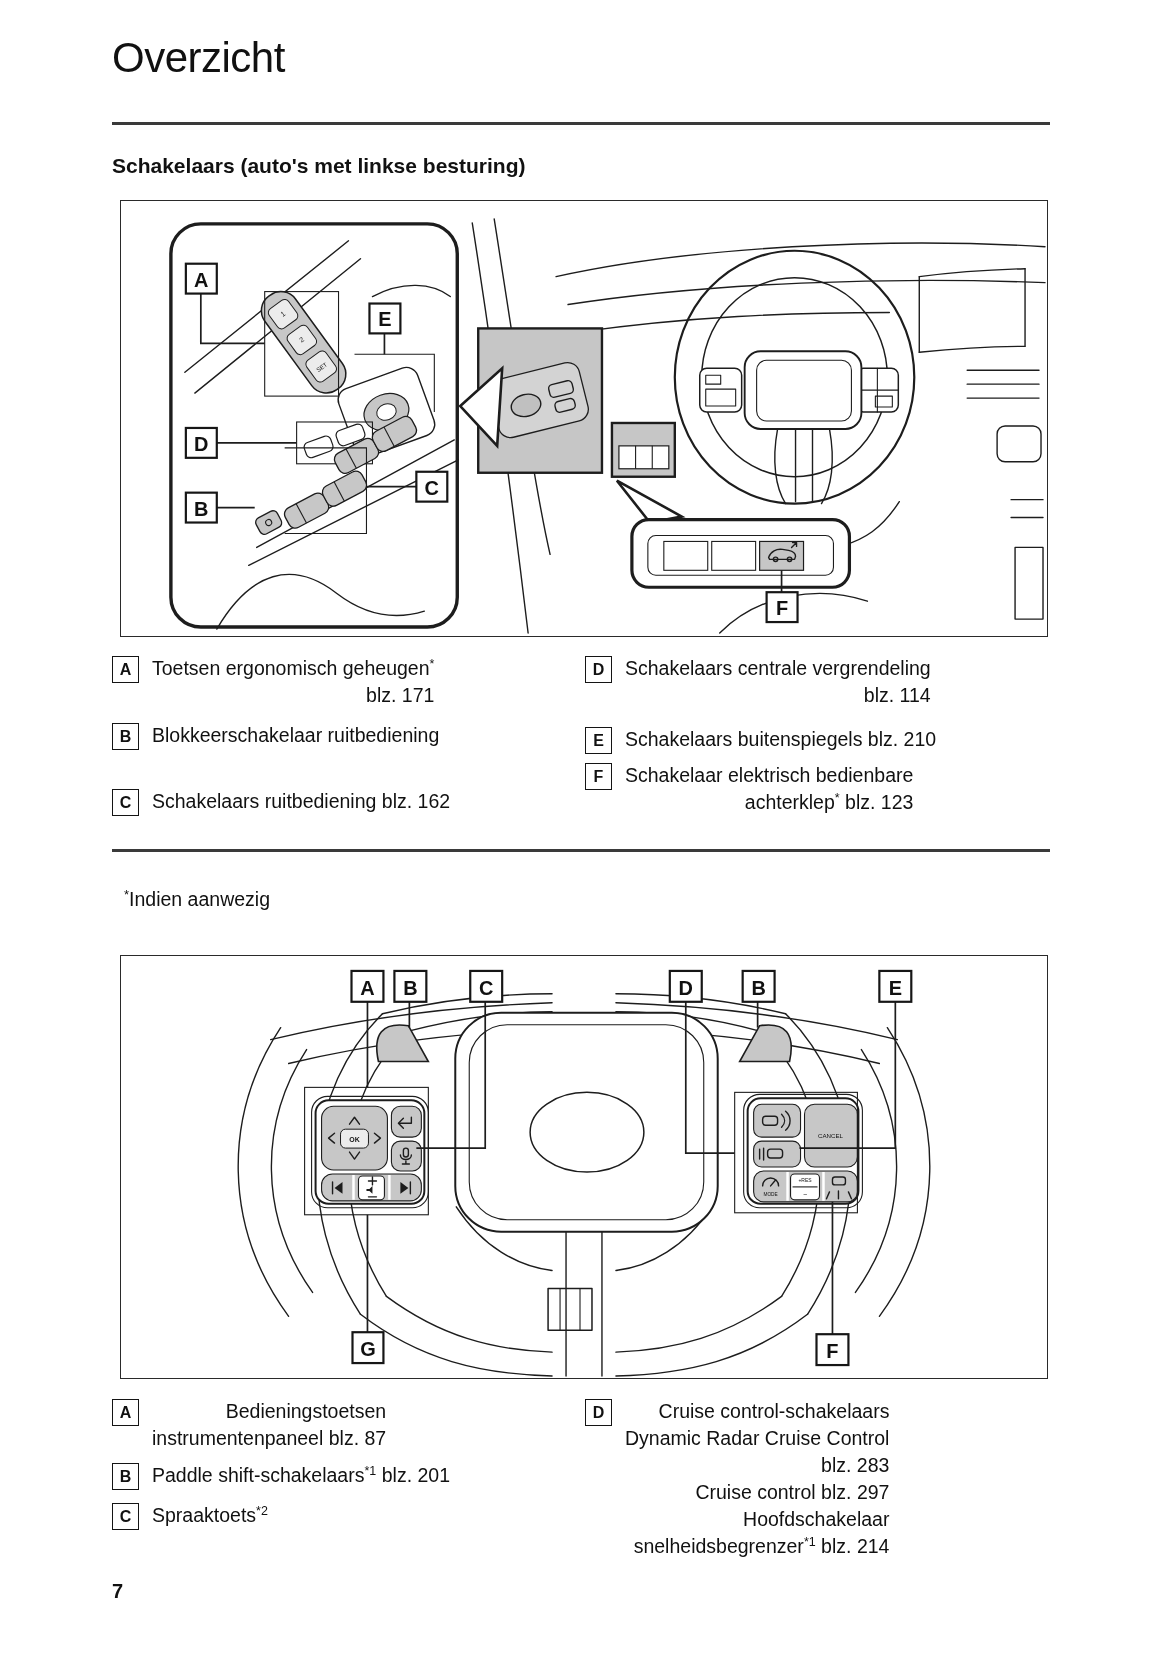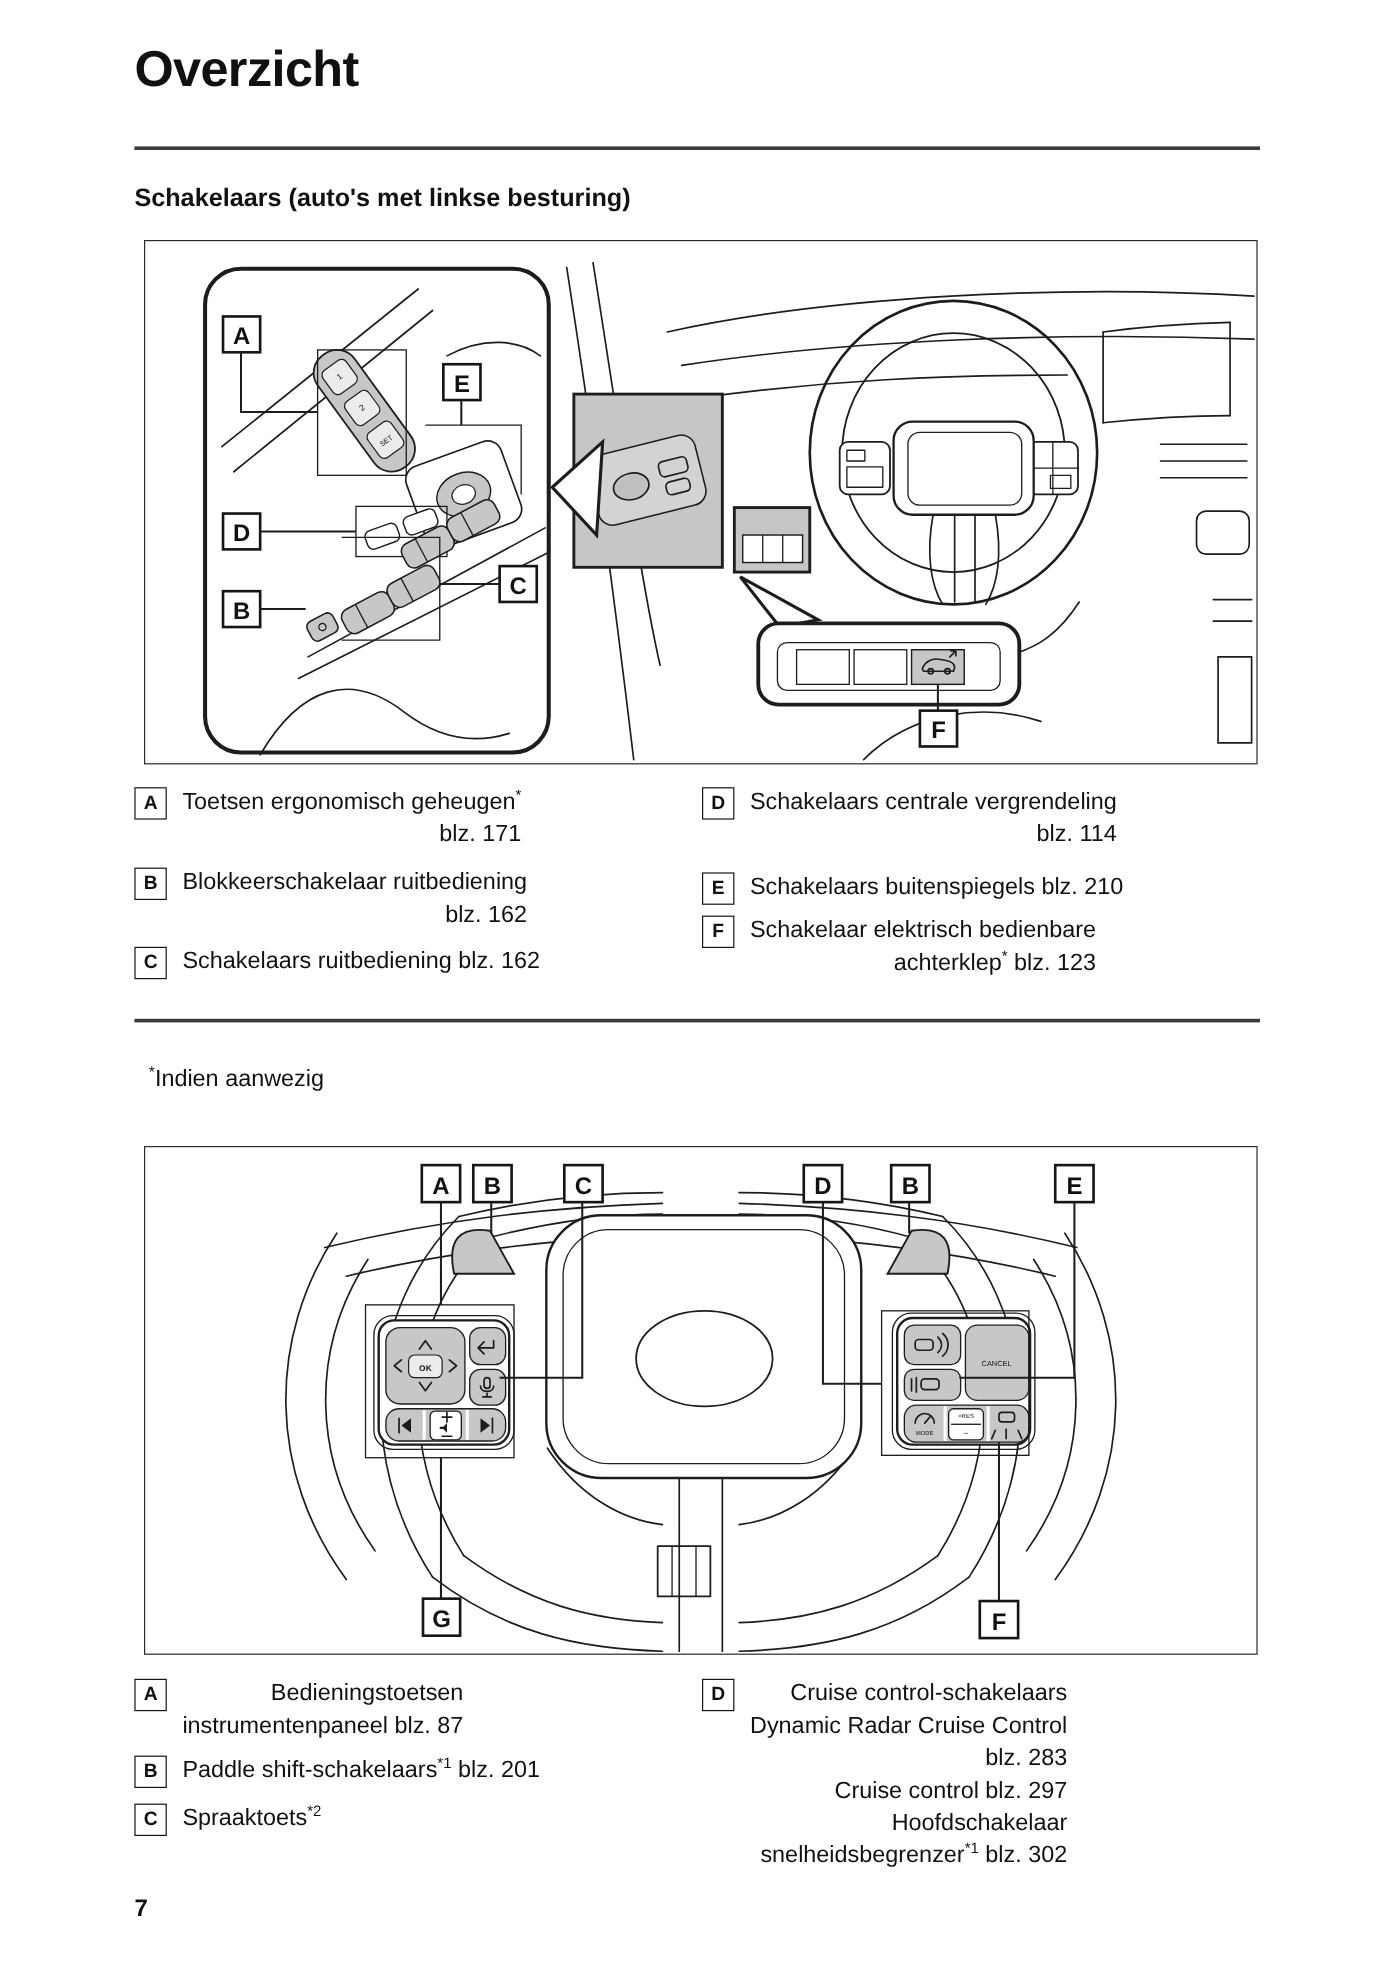--- a/index.html
+++ b/index.html
@@ -1,18 +1,18 @@
 <!DOCTYPE html>
 <html><head>
 <meta charset="utf-8">
 <style>
   html,body{margin:0;padding:0;background:#ffffff;}
   .page{position:relative;width:1165px;height:1653px;background:#fff;
         font-family:"Liberation Sans",sans-serif;color:#111;overflow:hidden;}
-  .title{position:absolute;left:112px;top:34px;font-size:42px;font-weight:700;letter-spacing:-0.5px;}
+  .title{position:absolute;left:112px;top:34px;font-size:42px;font-weight:400;letter-spacing:-0.5px;}
   .rule{position:absolute;left:112px;width:938px;height:2.5px;background:#3a3a3a;}
   .rule1{top:122px;}
   .rule2{top:849px;}
   .heading{position:absolute;left:112px;top:154px;font-size:21px;font-weight:700;}
   .figure{position:absolute;left:120px;width:928px;border:1.3px solid #2a2a2a;box-sizing:border-box;background:#fff;}
   .fig1{top:200px;height:437px;}
   .fig2{top:955px;height:424px;}
   .figure svg{display:block;width:100%;height:100%;}
   .legend-item{position:absolute;display:flex;align-items:flex-start;width:460px;}
   .badge{width:27px;height:27px;border:1.8px solid #141414;box-sizing:border-box;
@@ -216,21 +216,20 @@
     <span class="badge">A</span>
     <div class="ltext">
       <div><span>Toetsen ergonomisch geheugen</span><sup>*</sup><span></span></div>
       <div><span>blz. 171</span></div>
     </div>
   </div>
   <div class="legend-item col-l" style="top:722px">
     <span class="badge">B</span>
     <div class="ltext">
       <div><span>Blokkeerschakelaar ruitbediening</span></div>
-      <div><span>blz. 162</span></div>
     </div>
   </div>
   <div class="legend-item col-l" style="top:788px">
     <span class="badge">C</span>
     <div class="ltext">
       <div><span>Schakelaars ruitbediening blz. 162</span></div>
     </div>
   </div>
   <div class="legend-item col-r" style="top:655px">
     <span class="badge">D</span>
@@ -458,19 +457,19 @@
     </div>
   </div>
   <div class="legend-item col-r" style="top:1398px">
     <span class="badge">D</span>
     <div class="ltext">
       <div><span>Cruise control-schakelaars</span></div>
       <div><span>Dynamic Radar Cruise Control</span></div>
       <div><span>blz. 283</span></div>
       <div><span>Cruise control blz. 297</span></div>
       <div><span>Hoofdschakelaar</span></div>
-      <div><span>snelheidsbegrenzer</span><sup>*1</sup><span> blz. 302</span></div>
+      <div><span>snelheidsbegrenzer</span><sup>*1</sup><span> blz. 214</span></div>
     </div>
   </div>
 
   <div class="pagenum">7</div>
 
 </div>
 
 </body></html>

